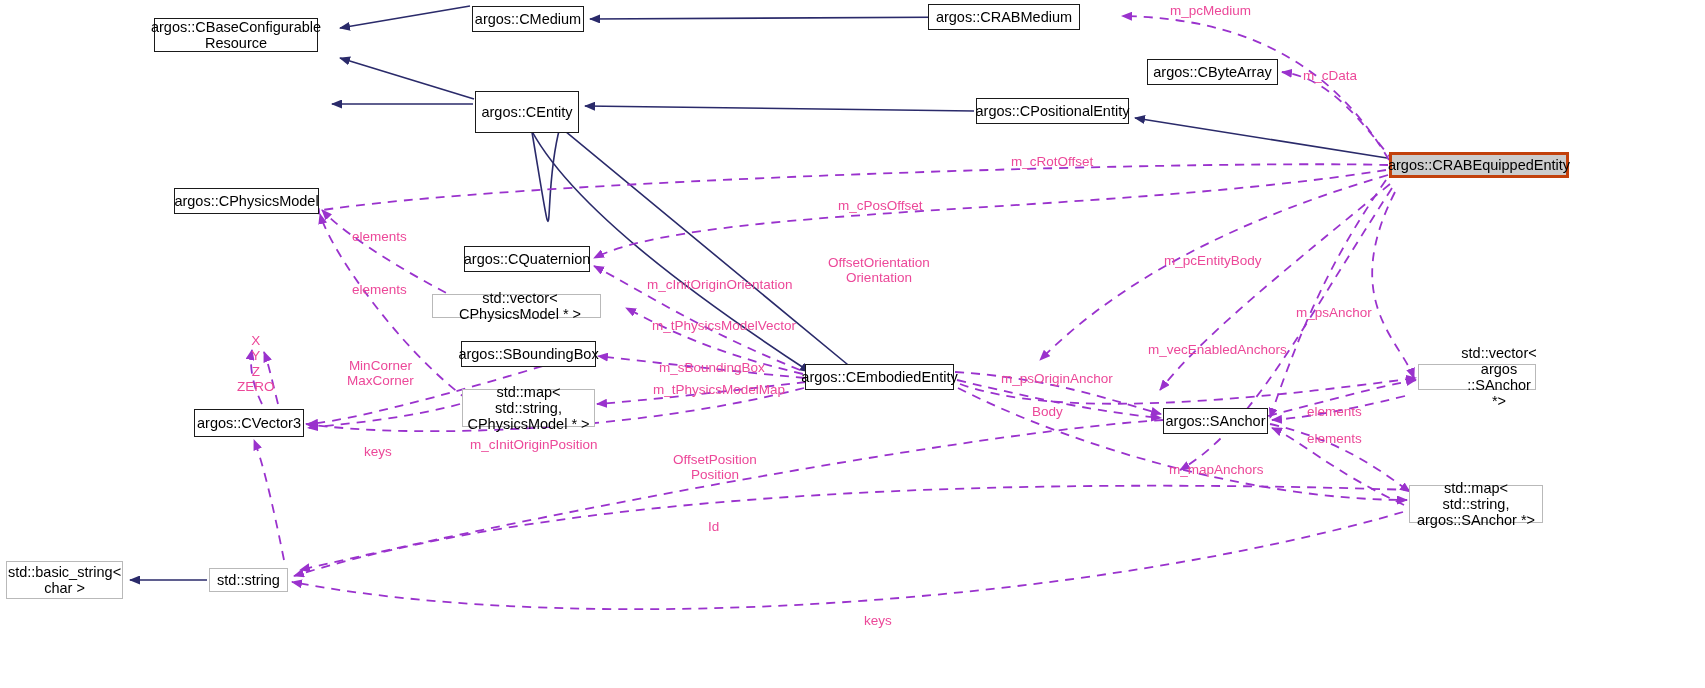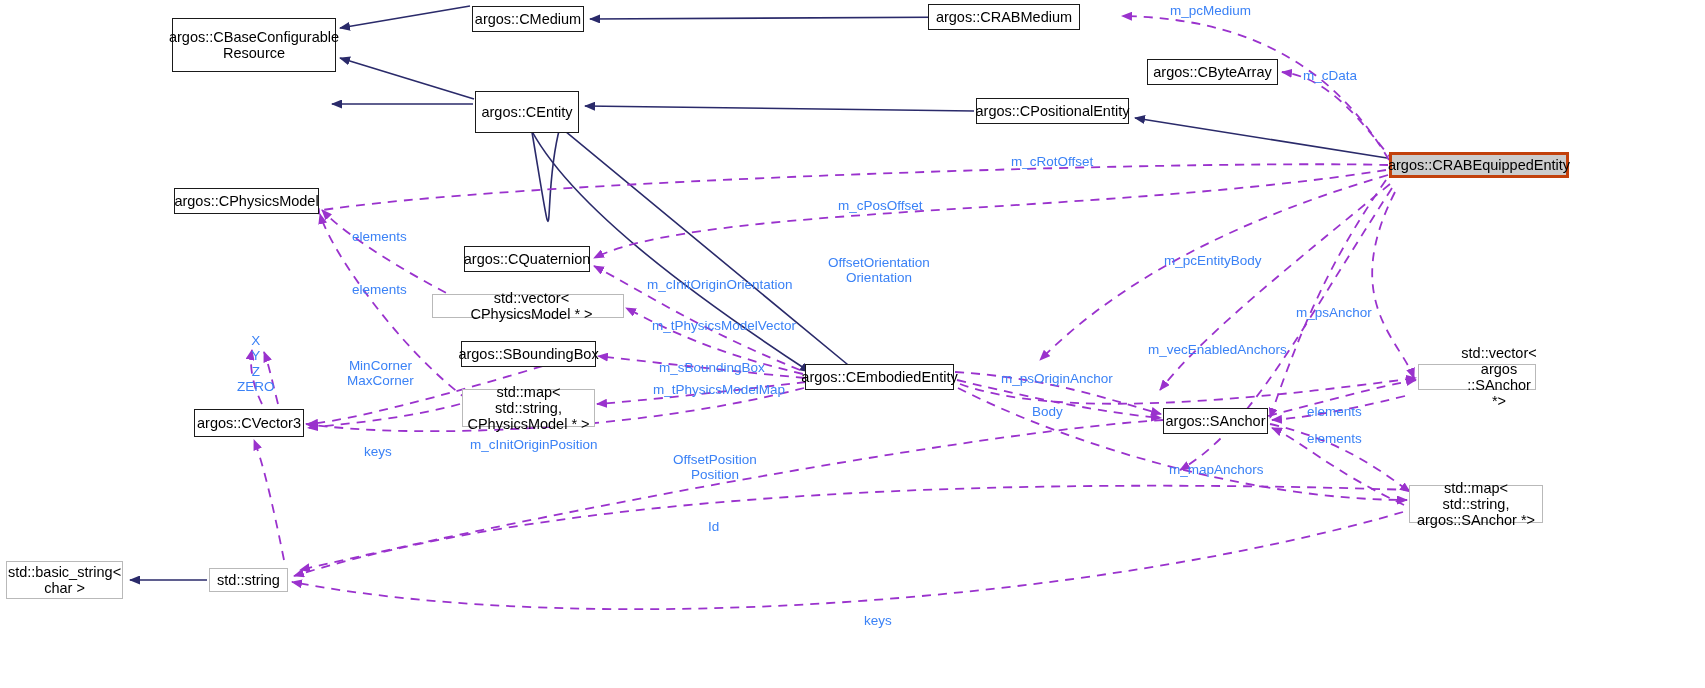--- a/index.html
+++ b/index.html
@@ -5,21 +5,21 @@
   html,body{margin:0;padding:0;background:#ffffff;}
   body{font-family:"Liberation Sans","DejaVu Sans",sans-serif;}
   #diagram{position:relative;width:1705px;height:688px;background:#ffffff;overflow:hidden;}
   #edges{position:absolute;left:0;top:0;width:1705px;height:688px;pointer-events:none;}
   .node{position:absolute;box-sizing:border-box;display:flex;align-items:center;justify-content:center;
         text-align:center;line-height:1.12;color:#000000;background:#ffffff;}
   .node .lbl{display:block;padding:0 4px;white-space:pre-line;}
   .node.solid{border:1px solid #1a1a1a;font-size:14.5px;}
   .node.faint{border:1px solid #b9b9b9;font-size:14.5px;}
   .node.current{border:3px solid #c2410c;background:#cccccc;font-size:14.5px;}
-  .elabel{position:absolute;font-size:13.5px;color:#3b82f6;white-space:pre-line;line-height:1.14;
+  .elabel{position:absolute;font-size:13.5px;color:#ec4899;white-space:pre-line;line-height:1.14;
           text-align:center;background:transparent;}
 </style>
 </head>
 <body>
 
 <div id="diagram">
 
   <svg id="edges" viewBox="0 0 1705 688">
     <defs>
       <marker id="ih" markerWidth="11" markerHeight="9" refX="10" refY="4.5" orient="auto" markerUnits="userSpaceOnUse">
@@ -78,21 +78,21 @@
       <path d="M460,300 C420,280 350,240 322,210" marker-end="url(#us)"></path>
       <path d="M468,400 C400,350 330,250 320,214" marker-end="url(#us)"></path>
       <path d="M588,352 C500,380 360,420 308,424" marker-end="url(#us)"></path>
       <path d="M460,404 C400,420 340,424 308,428" marker-end="url(#us)"></path>
       <path d="M262,404 C250,380 250,360 252,350" marker-end="url(#us)"></path>
       <path d="M278,404 C272,380 268,362 264,352" marker-end="url(#us)"></path>
       <path d="M284,560 C272,500 262,460 254,440" marker-end="url(#us)"></path>
     </g>
   </svg>
 
-  <div class="node solid" style="left:172px;top:18px;width:164px;height:54px;">
+  <div class="node solid" style="left:154px;top:18px;width:164px;height:34px;">
       <span class="lbl">argos::CBaseConfigurable
 Resource</span>
     </div>
   <div class="node solid" style="left:472px;top:6px;width:112px;height:26px;">
       <span class="lbl">argos::CMedium</span>
     </div>
   <div class="node solid" style="left:475px;top:91px;width:104px;height:42px;">
       <span class="lbl">argos::CEntity</span>
     </div>
   <div class="node solid" style="left:928px;top:4px;width:152px;height:26px;">
@@ -106,21 +106,21 @@
     </div>
   <div class="node current" style="left:1389px;top:152px;width:180px;height:26px;">
       <span class="lbl">argos::CRABEquippedEntity</span>
     </div>
   <div class="node solid" style="left:174px;top:188px;width:145px;height:26px;">
       <span class="lbl">argos::CPhysicsModel</span>
     </div>
   <div class="node solid" style="left:464px;top:246px;width:126px;height:26px;">
       <span class="lbl">argos::CQuaternion</span>
     </div>
-  <div class="node faint" style="left:432px;top:294px;width:192px;height:24px;padding-left:7px;">
+  <div class="node faint" style="left:432px;top:294px;width:169px;height:24px;padding-left:7px;">
       <span class="lbl">std::vector&lt; CPhysicsModel * &gt;</span>
     </div>
   <div class="node solid" style="left:461px;top:341px;width:135px;height:26px;">
       <span class="lbl">argos::SBoundingBox</span>
     </div>
   <div class="node faint" style="left:462px;top:389px;width:133px;height:38px;">
       <span class="lbl">std::map&lt; std::string,
 CPhysicsModel * &gt;</span>
     </div>
   <div class="node solid" style="left:194px;top:409px;width:110px;height:28px;text-align:right;">

